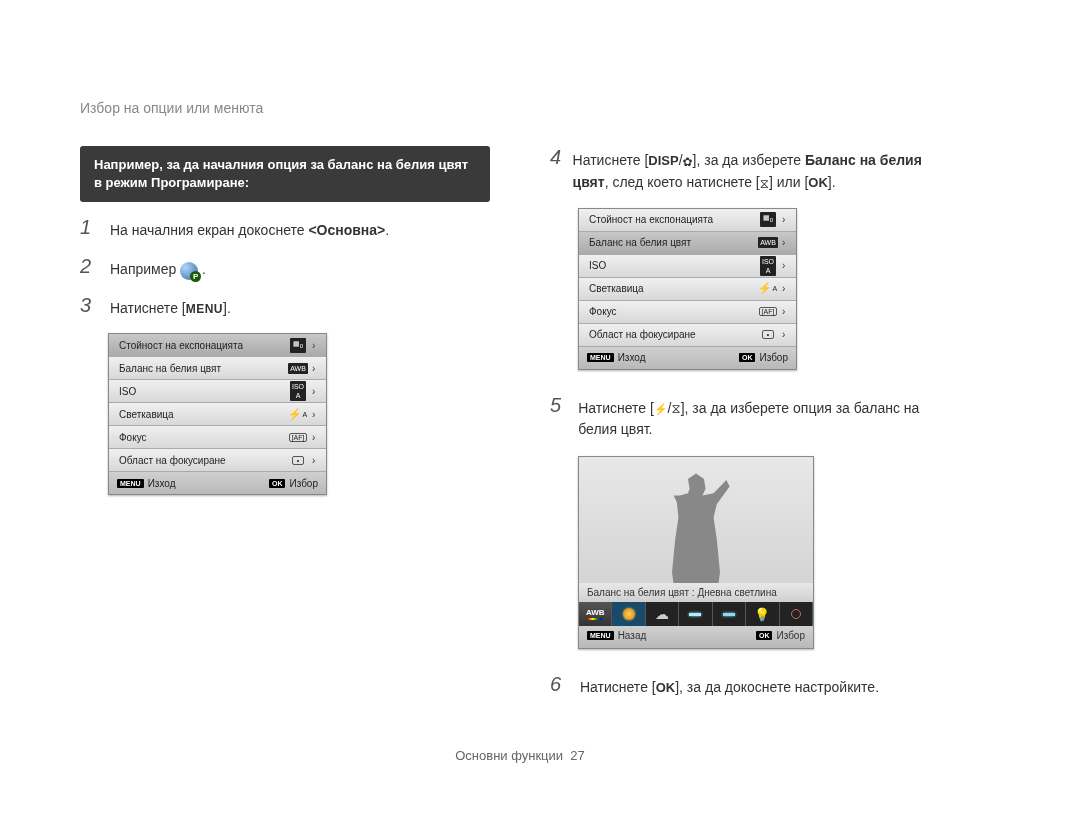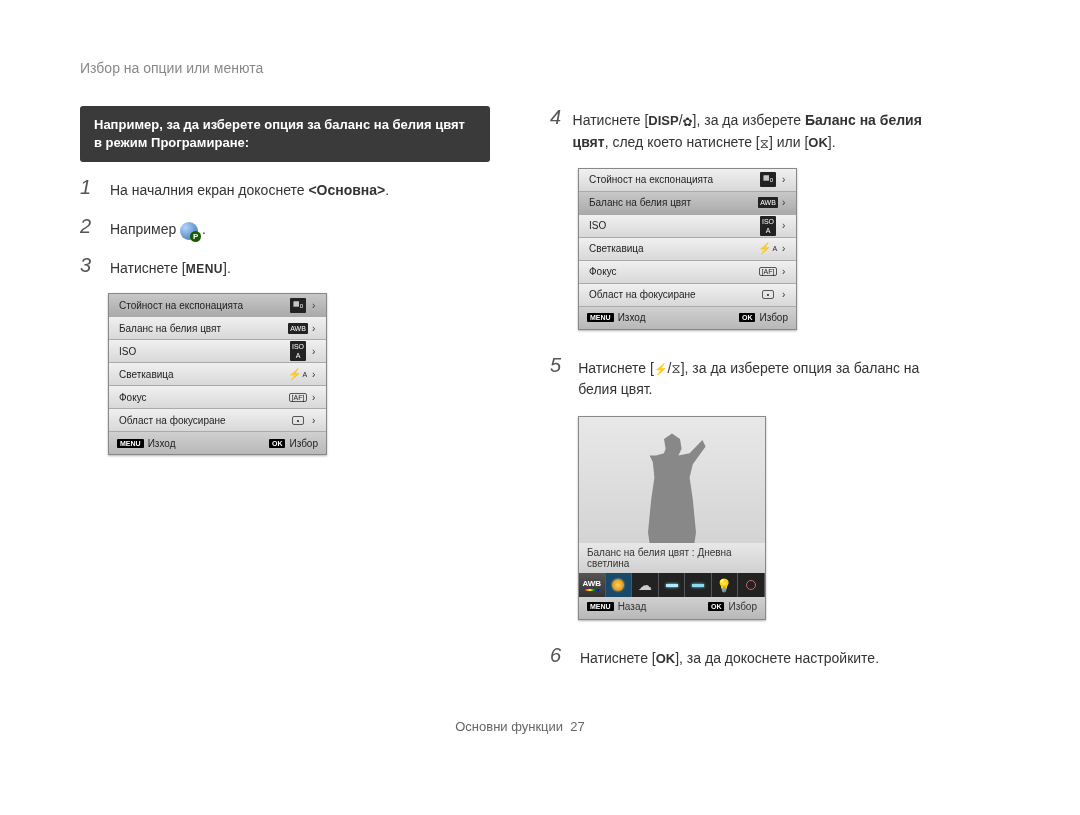--- a/index.html
+++ b/index.html
@@ -1,17 +1,17 @@
 <!DOCTYPE html>
 <html><head>
   <meta charset="utf-8">
   <style>
     * { box-sizing: border-box; margin: 0; padding: 0; }
     body { font-family: Arial, sans-serif; font-size: 13px; color: #333; background: #fff; width: 1080px; }
-    .page { padding: 60px 120px 30px 80px; }
+    .page { padding: 60px 120px 30px 80px; margin-top: 40px; }
     .header-title { color: #888; font-size: 14px; margin-bottom: 30px; }
     .columns { display: flex; gap: 60px; }
     .col { flex: 1; }
     .blackbox { background: #3a3a3a; color: #fff; padding: 10px 14px; border-radius: 3px; font-size: 13px; line-height: 1.4; font-weight: bold; }
     .step { display: flex; align-items: flex-start; margin-top: 14px; gap: 10px; }
     .step-num { font-size: 20px; font-style: italic; font-weight: normal; color: #555; width: 20px; }
     .step-text { font-size: 14px; line-height: 1.5; padding-top: 4px; }
     .step-text .bold { font-weight: bold; }
     .inline-icon { display: inline-block; vertical-align: middle; }
     .p-badge { display:inline-block; width:18px; height:18px; background:radial-gradient(circle at 30% 30%, #b0d4ff, #3068a8); border-radius:50%; position:relative; vertical-align:middle; }
@@ -27,21 +27,21 @@
     .menu-row .label { flex: 1; }
     .menu-row .val { width: 28px; display: flex; justify-content: center; align-items:center; }
     .menu-row .arrow { width: 10px; color: #333; font-size:10px; }
     .val-badge { background:#222; color:#fff; font-size:7px; padding:1px 2px; border-radius:1px; min-width:16px; text-align:center; line-height:9px; }
     .val-box { border:1px solid #555; font-size:7px; padding:0 2px; border-radius:2px; }
     .menu-footer { display: flex; justify-content: space-between; padding: 4px 8px; background: linear-gradient(#d0d0d0,#b8b8b8); height:22px; align-items:center;gap:48px; }
     .mf-item { display:flex; align-items:center; gap:4px; }
     .mf-badge { background:#000; color:#fff; font-size:7px; font-weight:bold; padding:1px 3px; border-radius:1px; }
 
     
-    .preview-screen { margin-top: 16px; margin-left: 28px; width: 188px; border: 1px solid #888; box-shadow: 0 1px 2px rgba(0,0,0,0.3); background:#ccc; }
+    .preview-screen { margin-top: 16px; margin-left: 28px; width: 236px; border: 1px solid #888; box-shadow: 0 1px 2px rgba(0,0,0,0.3); background:#ccc; }
     .preview-area { height: 126px; background: linear-gradient(#e8e8e8,#d4d4d4); display:flex; align-items:flex-end; justify-content:center; overflow:hidden; }
     .silhouette { width:80px; height:110px; background:#888; clip-path: polygon(50% 0%, 60% 5%, 62% 14%, 58% 20%, 72% 18%, 88% 6%, 92% 12%, 76% 28%, 72% 40%, 76% 60%, 80% 90%, 78% 100%, 22% 100%, 20% 90%, 24% 60%, 28% 40%, 26% 26%, 22% 20%, 30% 20%, 40% 18%, 42% 14%, 40% 5%); }
     .preview-label-row { background: linear-gradient(#e8e8e8,#d0d0d0); padding:4px 8px; font-size:10px; }
     .wb-row { display:flex; background:#222; height:24px; }
     .wb-item { flex:1; display:flex; align-items:center; justify-content:center; border-right:1px solid #555; color:#fff; font-size:12px; }
     .wb-item.awb { background:linear-gradient(#555,#333); font-size:8px; font-weight:bold; flex-direction:column; line-height:1;}
     .wb-item.sel { background:#1a4a6a; }
     .wb-sun { width:12px; height:12px; border-radius:50%; background:radial-gradient(#ffd060,#d08000); box-shadow:0 0 2px #ffd060;}
     .wb-cloud { color:#ccc; font-size:14px;}
     .wb-fluo { width:12px; height:3px; background:#aef; box-shadow:0 0 3px #aef;}
@@ -56,21 +56,21 @@
   </style>
 </head>
 <body>
 
 <div class="page">
   <div class="header-title">Избор на опции или менюта</div>
 
   <div class="columns">
 
     <div class="col">
-      <div class="blackbox">Например, за да изберете опция за баланс на белия цвят в режим Програмиране:</div>
+      <div class="blackbox">Например, за да началния опция за баланс на белия цвят в режим Програмиране:</div>
 
       <div class="step">
         <div class="step-num">1</div>
         <div class="step-text">
           <span>На началния екран докоснете </span><span class="bold">&lt;Основна&gt;</span><span>.</span>
         </div>
       </div>
 
       <div class="step">
         <div class="step-num">2</div>

